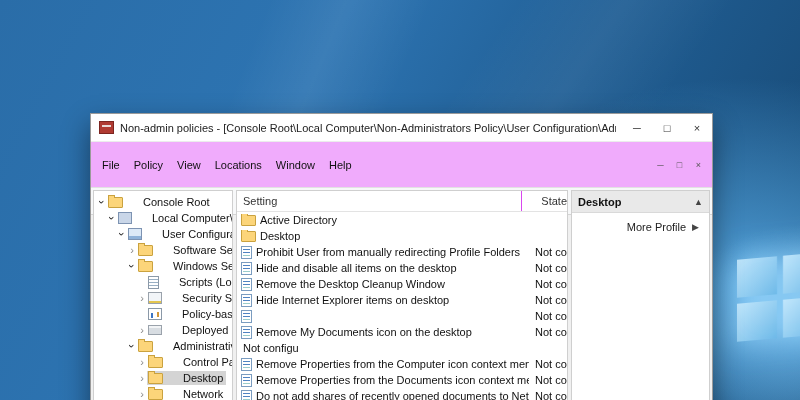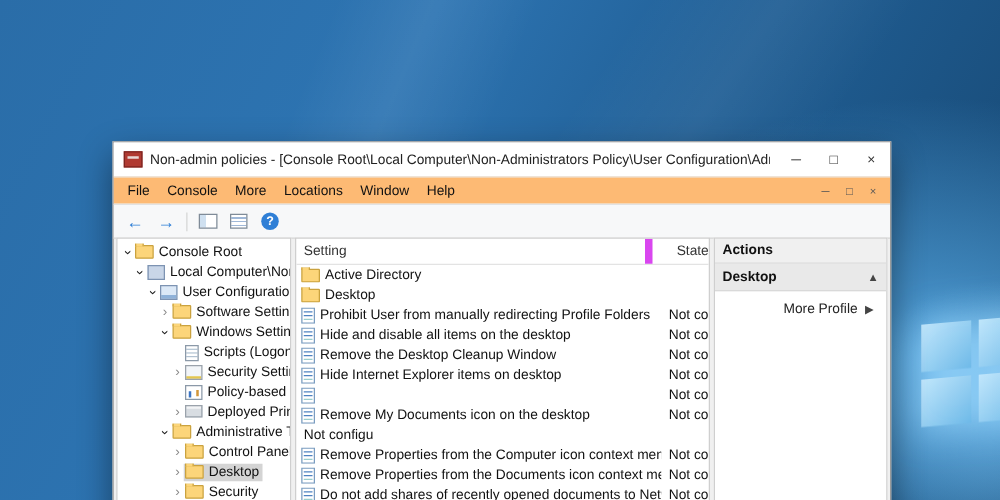--- a/index.html
+++ b/index.html
@@ -24,21 +24,21 @@
   
   .win{position:absolute;left:90px;top:113px;width:621px;height:310px;
     background:#f0f0f0;border:1px solid #9a9a9a;box-shadow:0 12px 26px rgba(0,0,0,.45);
     font-size:11px;color:#111;}
   .titlebar{height:27px;display:flex;align-items:center;background:#ffffff;padding-left:8px;gap:6px;}
   .mmc-icon{width:13px;height:11px;background:#b03a32;border:1px solid #7d2520;flex:none;position:relative;}
   .mmc-icon::before{content:"";position:absolute;left:2px;top:3px;right:2px;height:2px;background:#e8d9d7;}
   .title{flex:1;white-space:nowrap;overflow:hidden;font-size:11px;color:#222;}
   .win-controls{display:flex;height:100%;flex:none;}
   .wc{width:30px;display:flex;align-items:center;justify-content:center;font-size:11px;color:#333;}
-  .menubar{height:21px;background:#fdba74;border-top:1px solid #ececec;display:flex;align-items:center;padding:0 4px;text-align:center;}
+  .menubar{height:21px;background:#f0abfc;border-top:1px solid #ececec;display:flex;align-items:center;padding:12px 4px;text-align:center;}
   .menu-item{padding:2px 7px;}
   .mdi-controls{margin-left:auto;display:flex;}
   .mdi{width:19px;height:16px;display:flex;align-items:center;justify-content:center;font-size:9px;color:#555;}
   .toolbar{height:26px;background:#f7f8f9;border-top:1px solid #e2e2e2;border-bottom:1px solid #d4d4d4;
     display:flex;align-items:center;gap:7px;padding:0 8px;}
   .tb{width:18px;height:18px;display:flex;align-items:center;justify-content:center;}
   .tb-back::before{content:"←";color:#2f7fd6;font-weight:bold;font-size:14px;}
   .tb-forward::before{content:"→";color:#2f7fd6;font-weight:bold;font-size:14px;}
   .tb-sep{width:1px;height:15px;background:#d5d5d5;}
   .tb-console-tree::before{content:"";width:13px;height:10px;border:1px solid #7f8b98;
@@ -52,42 +52,42 @@
   .content{position:absolute;left:2px;right:2px;top:76px;bottom:2px;display:flex;}
   .pane{background:#fff;border:1px solid #cfcfcf;overflow:hidden;}
   .tree-pane{width:138px;padding-top:3px;}
   .list-pane{flex:1;margin-left:3px;display:flex;flex-direction:column;}
   .actions-pane{width:137px;margin-left:3px;display:flex;flex-direction:column;}
 
   
   .tree-row{height:16px;display:flex;align-items:center;white-space:nowrap;overflow:hidden;}
   .chev{display:inline-block;width:10px;flex:none;text-align:center;font-size:11px;color:#8a8a8a;line-height:10px;}
   .chev.expanded{transform:rotate(90deg);color:#222;}
-  .node{display:flex;gap:4px;padding:1px 3px 1px 1px;overflow:hidden;}
+  .node{display:flex;align-items:center;gap:20px;padding:1px 3px 1px 1px;overflow:hidden;}
   .tree-row.selected .node{background:#d4d4d4;}
   .ticon{flex:none;}
   .i-folder{width:13px;height:9px;background:#fcd57a;border:1px solid #caa23f;border-radius:1px;position:relative;}
   .i-folder::before{content:"";position:absolute;top:-3px;left:-1px;width:5px;height:2px;background:#fcd57a;
     border:1px solid #caa23f;border-bottom:none;}
   .i-gpo{width:12px;height:10px;background:#c9d6e8;border:1px solid #7d93b2;}
   .i-userconf{width:12px;height:10px;background:#dce9f7;border:1px solid #7d93b2;box-shadow:inset 0 -3px 0 #8fb2d9;}
   .i-scripts{width:9px;height:11px;background:#fff;border:1px solid #8b99a8;
     background-image:linear-gradient(#9ab0c4 1px, transparent 1px);background-size:100% 3px;background-position:0 2px;}
   .i-security{width:12px;height:10px;background:#f2f5f8;border:1px solid #9aa2ab;box-shadow:inset 0 -2px 0 #e4c64f;}
   .i-chart{width:12px;height:10px;background:#fff;border:1px solid #8b99a8;position:relative;}
   .i-chart::before{content:"";position:absolute;left:2px;bottom:1px;width:2px;height:5px;background:#3b74c4;
     box-shadow:3px 1px 0 -1px #6db23f,6px -1px 0 0 #d2973b;}
   .i-printer{width:12px;height:8px;background:#d8dde2;border:1px solid #9aa2ab;box-shadow:inset 0 2px 0 #f2f4f6;}
   .i-setting{width:9px;height:11px;background:#fff;border:1px solid #7a9cc0;position:relative;}
   .i-setting::before{content:"";position:absolute;left:1px;top:2px;right:1px;height:1px;background:#4f83c2;
     box-shadow:0 3px 0 #4f83c2,0 6px 0 #9cc;}
 
   
   .list-header{display:flex;height:20px;border-bottom:1px solid #e3e3e3;align-items:center;color:#333;flex:none;}
-  .col-setting{width:288px;padding-left:6px;border-right:6px solid #d946ef;height:100%;display:flex;align-items:center;}
+  .col-setting{width:288px;padding-left:6px;border-right:1px solid #d946ef;height:100%;display:flex;align-items:center;}
   .col-state{flex:1;padding-left:4px;margin-left:15px;}
   .list-body{flex:1;overflow:hidden;}
   .list-row{display:flex;height:16px;align-items:center;white-space:nowrap;}
   .lr-setting{width:288px;display:flex;align-items:center;gap:4px;padding-left:4px;overflow:hidden;flex:none;}
   .lr-state{flex:1;padding-left:6px;overflow:hidden;}
 
   
   .actions-header{height:19px;line-height:19px;font-weight:bold;padding-left:6px;background:#f0f0f0;
     border-bottom:1px solid #d9d9d9;flex:none;}
   .actions-group{height:21px;display:flex;align-items:center;padding:0 6px;background:#e9e9e9;
@@ -117,22 +117,22 @@
     <div class="win-controls">
       <span class="wc">─</span>
       <span class="wc">□</span>
       <span class="wc">×</span>
     </div>
   </div>
 
   <div class="menubar">
     <span style="display:flex;">
         <span class="menu-item">File</span>
-        <span class="menu-item">Console</span>
-        <span class="menu-item">More</span>
+        <span class="menu-item">Policy</span>
+        <span class="menu-item">View</span>
         <span class="menu-item">Locations</span>
         <span class="menu-item">Window</span>
         <span class="menu-item">Help</span>
       </span>
     <div class="mdi-controls">
       <span class="mdi">─</span>
       <span class="mdi">□</span>
       <span class="mdi">×</span>
     </div>
   </div>
@@ -229,21 +229,21 @@
           <span class="chev">›</span>
           <span class="node">
             <span class="ticon i-folder"></span>
             <span>Desktop</span>
           </span>
         </div>
         <div class="tree-row" style="padding-left: 43px;">
           <span class="chev">›</span>
           <span class="node">
             <span class="ticon i-folder"></span>
-            <span>Security</span>
+            <span>Network</span>
           </span>
         </div>
       </div>
 
     <div class="pane list-pane">
       <div class="list-header">
         <span class="col-setting">Setting</span>
         <span class="col-state">State</span>
       </div>
       <div class="list-body">
@@ -323,21 +323,20 @@
             <span class="lr-setting">
               <span class="ticon i-setting"></span>
               <span>Do not add shares of recently opened documents to Networ...</span>
             </span>
             <span class="lr-state">Not configu</span>
           </div>
         </div>
     </div>
 
     <div class="pane actions-pane">
-      <div class="actions-header">Actions</div>
       <div class="actions-group">
         <span>Desktop</span>
         <span class="chev-up">▲</span>
       </div>
       <div class="more-actions">
         <span>More Profile</span>
         <span class="ma-arrow">▶</span>
       </div>
     </div>
   </div>

